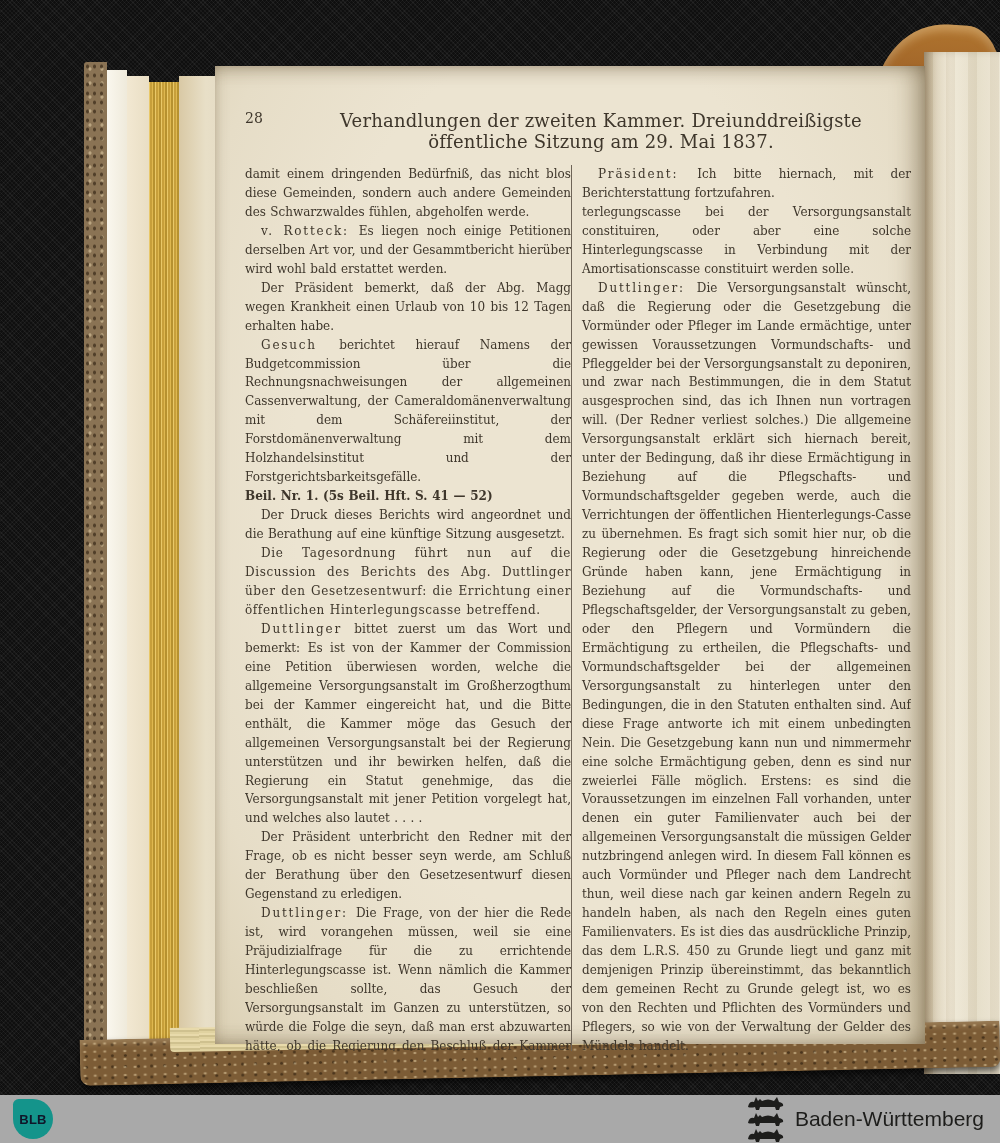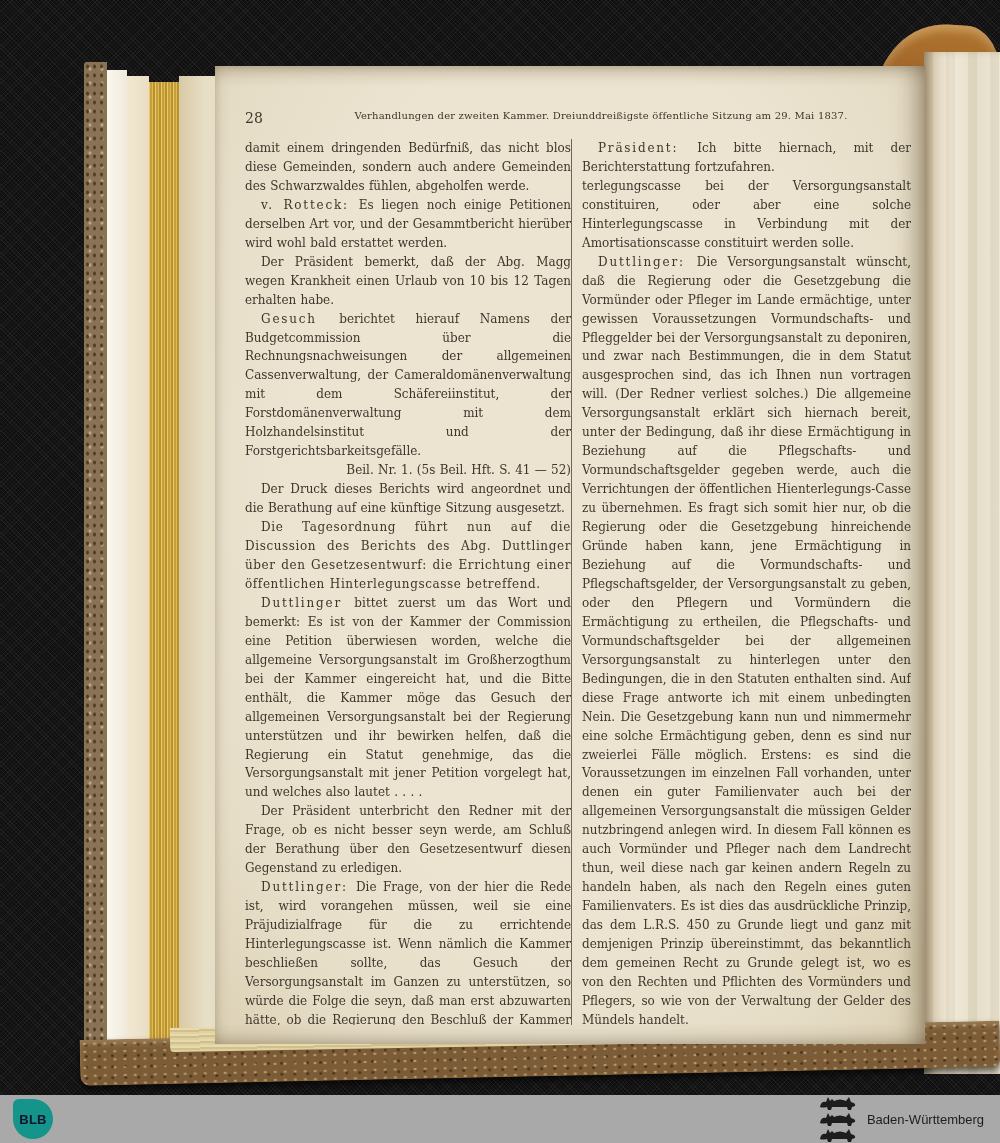--- a/index.html
+++ b/index.html
@@ -93,49 +93,49 @@
       radial-gradient(ellipse at 50% 42%, #ece4d1 55%, #e6ddc7 80%, #dcd1b5 100%);
     box-shadow:
       inset -18px 0 26px -12px rgba(80,60,30,.55),
       inset 10px 0 16px -12px rgba(80,60,30,.30),
       inset 0 14px 18px -12px rgba(80,60,30,.35),
       inset 0 -14px 18px -12px rgba(80,60,30,.30);
     padding: 44px 14px 0 30px;
   }
   .page-header { display: flex; align-items: flex-start; font-size: 13px; }
   .pageno { width: 46px; font-size: 14px; }
-  .header-title { flex: 1; text-align: center; font-size: 10px; letter-spacing: .2px; }
+  .header-title { flex: 1; text-align: center; font-size: 18px; letter-spacing: .2px; }
   .columns { display: flex; margin-top: 13px; }
   .col { width: 326px; height: 886px; overflow: hidden; text-align: justify; }
   .col-right { width: 340px; border-left: 1px solid #6e6457; padding-left: 10px; }
   .para {
     font-size: 12px; line-height: 1.58; text-indent: 16px;
     color: #3e362b; word-spacing: .5px;
   }
   .para.cont, .para.center { text-indent: 0; }
-  .para.center { text-align: right; }
+  .para.center { text-align: left; font-weight: bold; }
   .para.spaced { letter-spacing: .6px; }
   .lead { letter-spacing: 1.8px; padding-right: 0; }
   
   .footer {
     position: absolute; left: 0; bottom: 0; width: 1000px; height: 48px; z-index: 10;
     background: #a9a9a9;
     display: flex; align-items: center;
     font-family: "Liberation Sans", sans-serif; color: #1d1d1b;
   }
   .blb-logo {
     width: 40px; height: 40px; margin-left: 13px; flex: 0 0 auto;
     background: #14948b; border-radius: 14% 50% 50% 50%;
     display: flex; align-items: center; justify-content: center;
     color: #0f172a; font-weight: bold; font-size: 13px; letter-spacing: .3px;
   }
   .lib-name { margin-left: 12px; font-weight: bold; font-size: 14.5px; line-height: 1.22; letter-spacing: .3px; }
   .bw-group { margin-left: auto; margin-right: 16px; display: flex; align-items: center; gap: 9px; }
   .bw-arms { display: block; }
-  .bw-name { font-size: 13px; font-weight: 500; }
+  .bw-name { font-size: 21px; font-weight: 500; }
 </style>
 </head>
 <body>
 
 <div class="backdrop"></div>
 
 <div class="spine-cap">
   <div class="headband"></div>
 </div>
 

